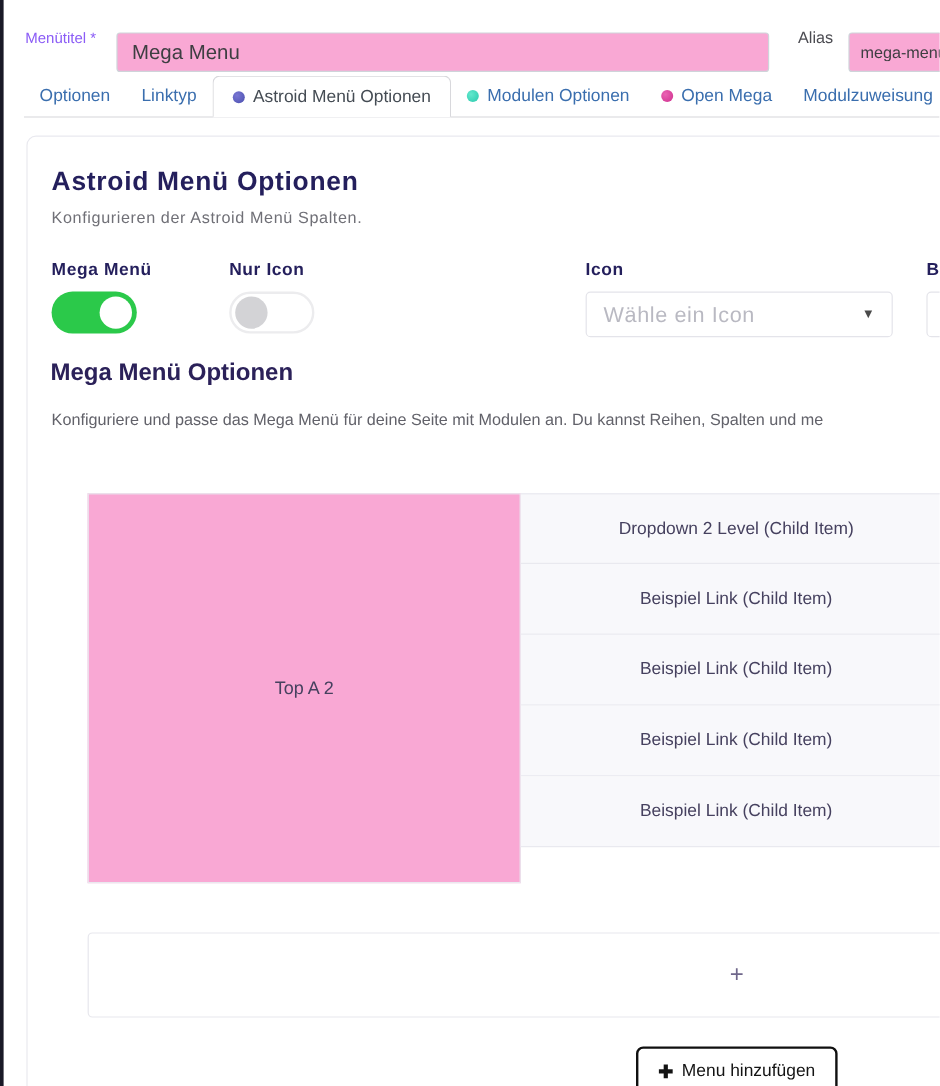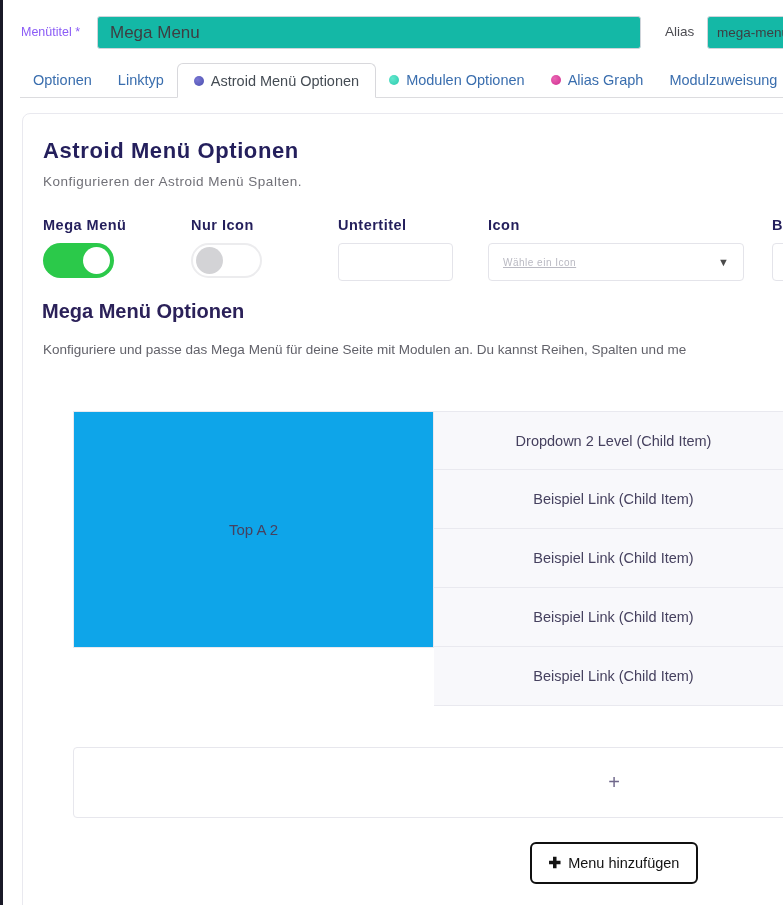--- a/index.html
+++ b/index.html
@@ -7,21 +7,21 @@
     font-family:"Liberation Sans", sans-serif; position:relative; }
 
   .side-sliver { position:absolute; left:0; top:0; width:3px; height:905px;
     background:#191927; }
 
   
   .lbl-small { position:absolute; font-size:12.5px; color:#8b5cf6; }
   .lbl-menutitel { left:21px; top:25px; }
   .lbl-alias { left:665px; top:24px; font-size:13.5px; color:#4c4c52; }
   .txt-input { position:absolute; border:1px solid #cfd4da; border-radius:3px;
-    background:#14b8a6; color:#3e3e42; outline:none; }
+    background:#f9a8d4; color:#3e3e42; outline:none;margin-top:11px; }
   .input-menutitel { left:97px; top:16px; width:544px; height:33px;
     font-size:17px; padding:0 12px; font-family:"Liberation Sans",sans-serif; }
   .input-alias { left:707px; top:16px; width:130px; height:33px;
     font-size:13.5px; padding:0 9px; font-family:"Liberation Sans",sans-serif; }
 
   
   .tabs { position:absolute; left:20px; top:63px; width:763px; height:35px;
     border-bottom:1px solid #dcdcdf; display:flex; align-items:stretch; }
   .tab { display:flex; align-items:center; padding:0 13px; font-size:14.5px;
     color:#3a6eae; cursor:pointer; white-space:nowrap; }
@@ -56,34 +56,34 @@
   .toggle.off { background:#fff; border:2px solid #ececee; }
   .toggle.off .knob { position:absolute; left:3px; top:2px; width:27px; height:27px;
     border-radius:50%; background:#d3d3d6; }
 
   .field-box { height:38px; border:1px solid #e4e4ea; border-radius:4px;
     background:#fff; }
   .input-untertitel { width:115px; font-size:14px; padding:0 10px;
     font-family:"Liberation Sans",sans-serif; outline:none; }
   .select-icon { width:256px; display:flex; align-items:center;
     padding:0 14px; cursor:pointer; }
-  .select-icon .ph { font-size:10px; letter-spacing:.5px; color:#b9b9c2; flex:1;text-decoration:underline; }
+  .select-icon .ph { font-size:18px; letter-spacing:.5px; color:#b9b9c2; flex:1; }
   .select-icon .caret { font-size:11px; color:#4a4a4a; }
   .badge-box { width:120px; display:flex; align-items:center; padding:0 10px;
     font-size:14.5px; font-weight:700; color:#241f5c; }
 
   .h2 { position:absolute; left:19px; top:186px; font-size:20px; font-weight:700;
     color:#2b2159; }
   .desc { position:absolute; left:20px; top:228px; width:1092px; font-size:13.5px;
     color:#62626a; white-space:nowrap; overflow:hidden; }
 
   
   .builder { position:absolute; left:50px; top:297px; width:1082px; }
   .grid { display:flex; }
-  .gcell-parent { width:361px; height:237px; background:#0ea5e9;
+  .gcell-parent { width:361px; height:325px; background:#f9a8d4;
     border:1px solid #e9e9ef; display:flex; align-items:center; justify-content:center;
     font-size:15px; color:#46415f; }
   .grows { width:360px; display:flex; flex-direction:column; }
   .grow { height:59px; background:#f8f8fb; border:1px solid #e9e9ef; border-left:none;
     display:flex; align-items:center; justify-content:center; font-size:14.5px;
     color:#46415f; }
   .grow:not(:first-child) { border-top:none; }
 
   .add-col-box { margin-top:41px; width:1082px; height:71px; background:#fff;
     border:1px solid #e7e7ed; border-radius:4px; display:flex; align-items:center;
@@ -113,21 +113,21 @@
   <div class="tab active">
     <span class="dot dot-astroid"></span>
     <span>Astroid Menü Optionen</span>
   </div>
   <div class="tab">
     <span class="dot dot-banner"></span>
     <span>Modulen Optionen</span>
   </div>
   <div class="tab">
     <span class="dot dot-og"></span>
-    <span>Alias Graph</span>
+    <span>Open Mega</span>
   </div>
   <div class="tab">Modulzuweisung</div>
 </div>
 
 <div class="card">
 
   <div class="h1">Astroid Menü Optionen</div>
   <div class="subtitle">Konfigurieren der Astroid Menü Spalten.</div>
 
   <div class="fields">
@@ -138,26 +138,20 @@
           <div class="knob"></div>
         </div>
       </div>
     </div>
     <div class="fcol" style="left:148px">
       <div class="flabel">Nur Icon</div>
       <div class="fcontrol">
         <div class="toggle off">
           <div class="knob"></div>
         </div>
-      </div>
-    </div>
-    <div class="fcol" style="left:295px">
-      <div class="flabel">Untertitel</div>
-      <div class="fcontrol">
-        <input class="field-box input-untertitel" type="text" value="" style="">
       </div>
     </div>
     <div class="fcol" style="left:445px">
       <div class="flabel">Icon</div>
       <div class="fcontrol">
         <div class="field-box select-icon">
           <span class="ph">Wähle ein Icon</span>
           <span class="caret">▼</span>
         </div>
       </div>

